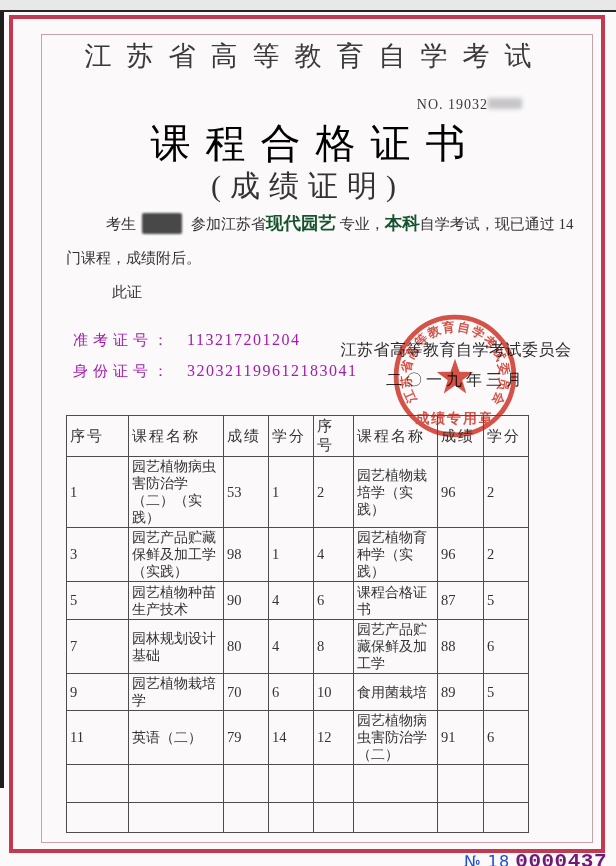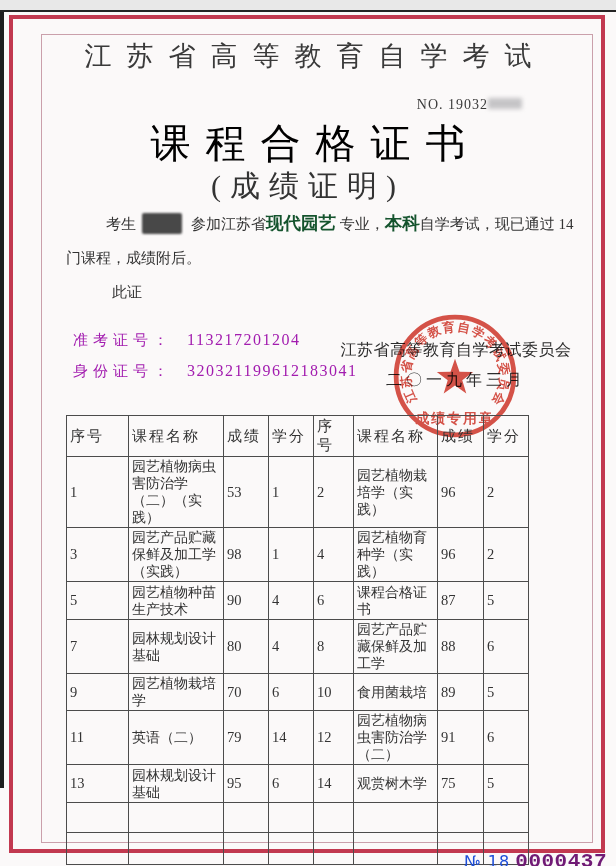--- a/index.html
+++ b/index.html
@@ -209,30 +209,20 @@
           <td>11</td>
           <td class="course">英语（二）</td>
           <td>79</td>
           <td>14</td>
           <td>12</td>
           <td class="course">园艺植物病虫害防治学（二）</td>
           <td>91</td>
           <td>6</td>
         </tr>
         <tr>
-          <td>13</td>
-          <td class="course">园林规划设计基础</td>
-          <td>95</td>
-          <td>6</td>
-          <td>14</td>
-          <td class="course">观赏树木学</td>
-          <td>75</td>
-          <td>5</td>
-        </tr>
-        <tr>
           <td></td>
           <td class="course"></td>
           <td></td>
           <td></td>
           <td></td>
           <td class="course"></td>
           <td></td>
           <td></td>
         </tr>
         <tr>

